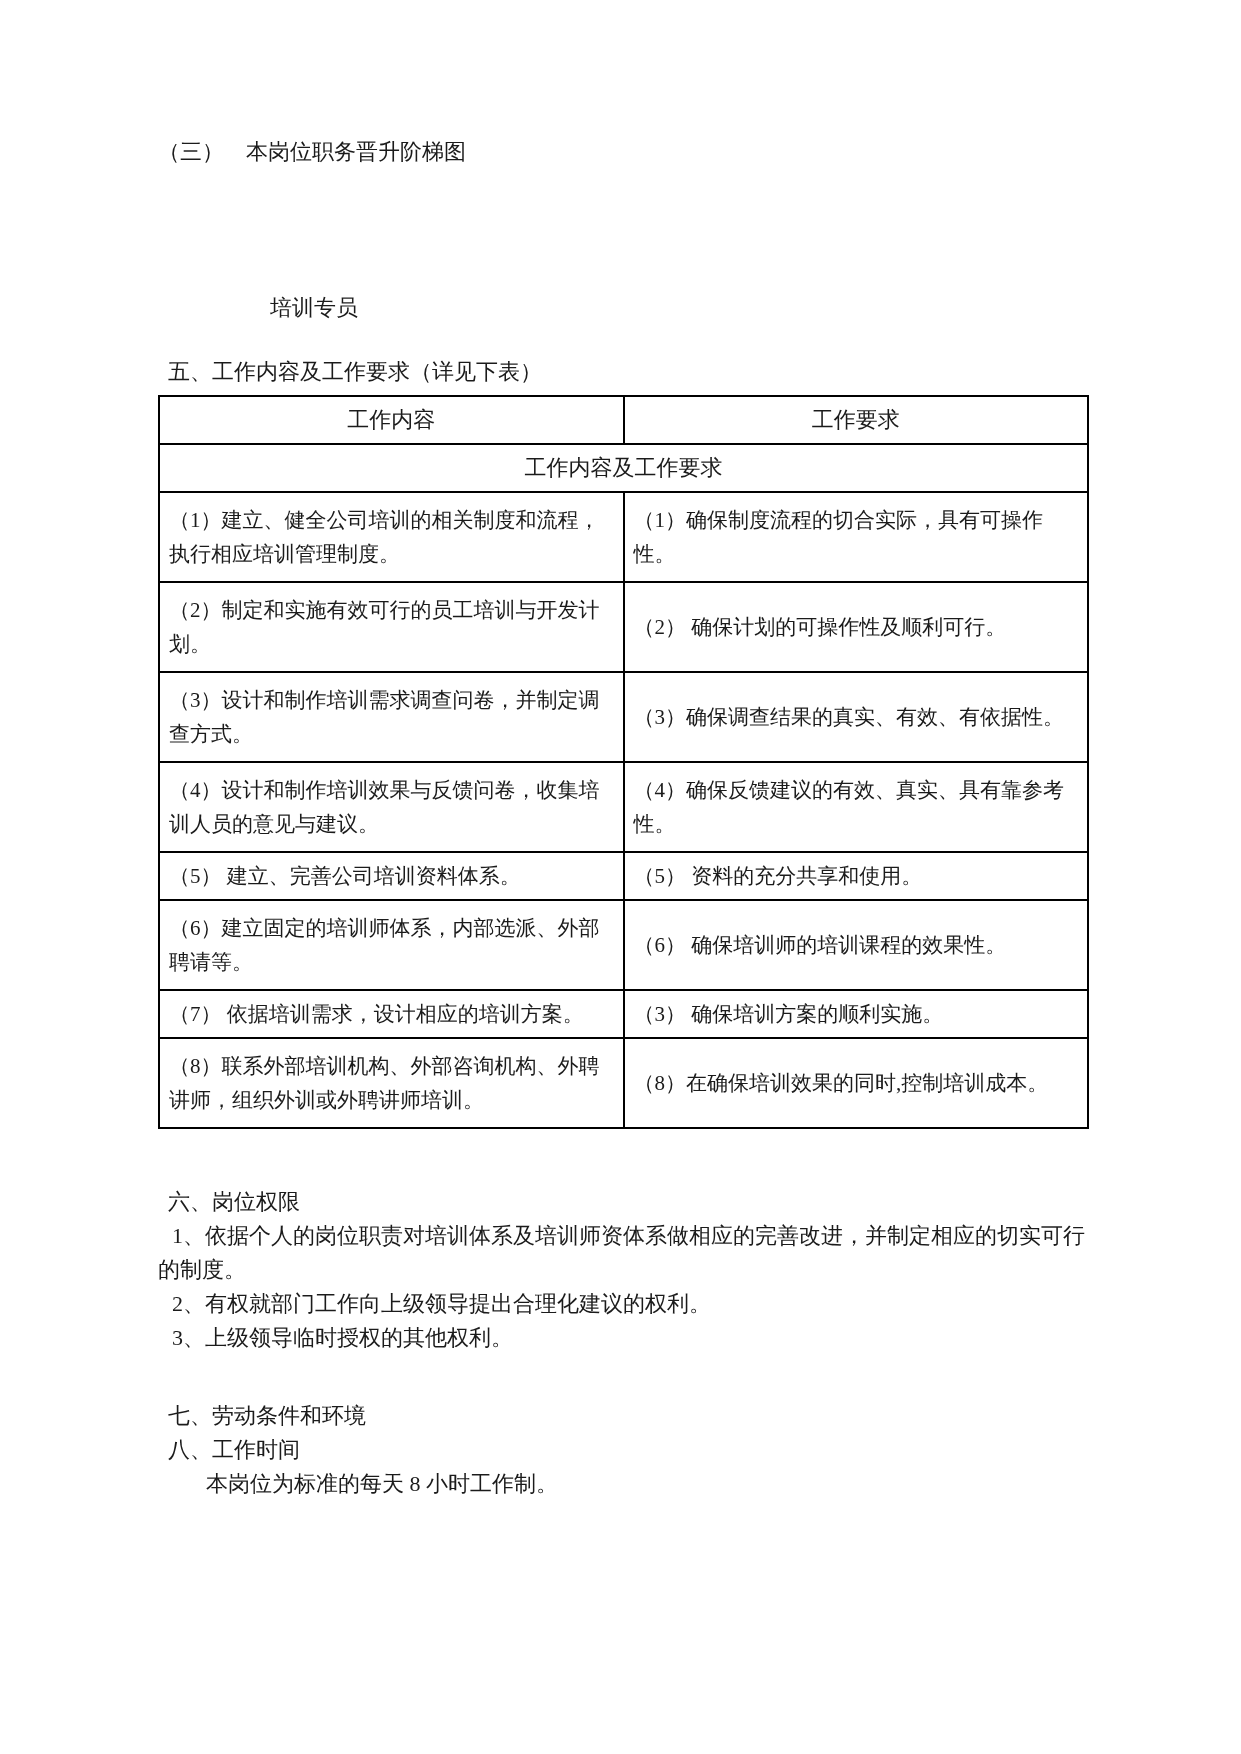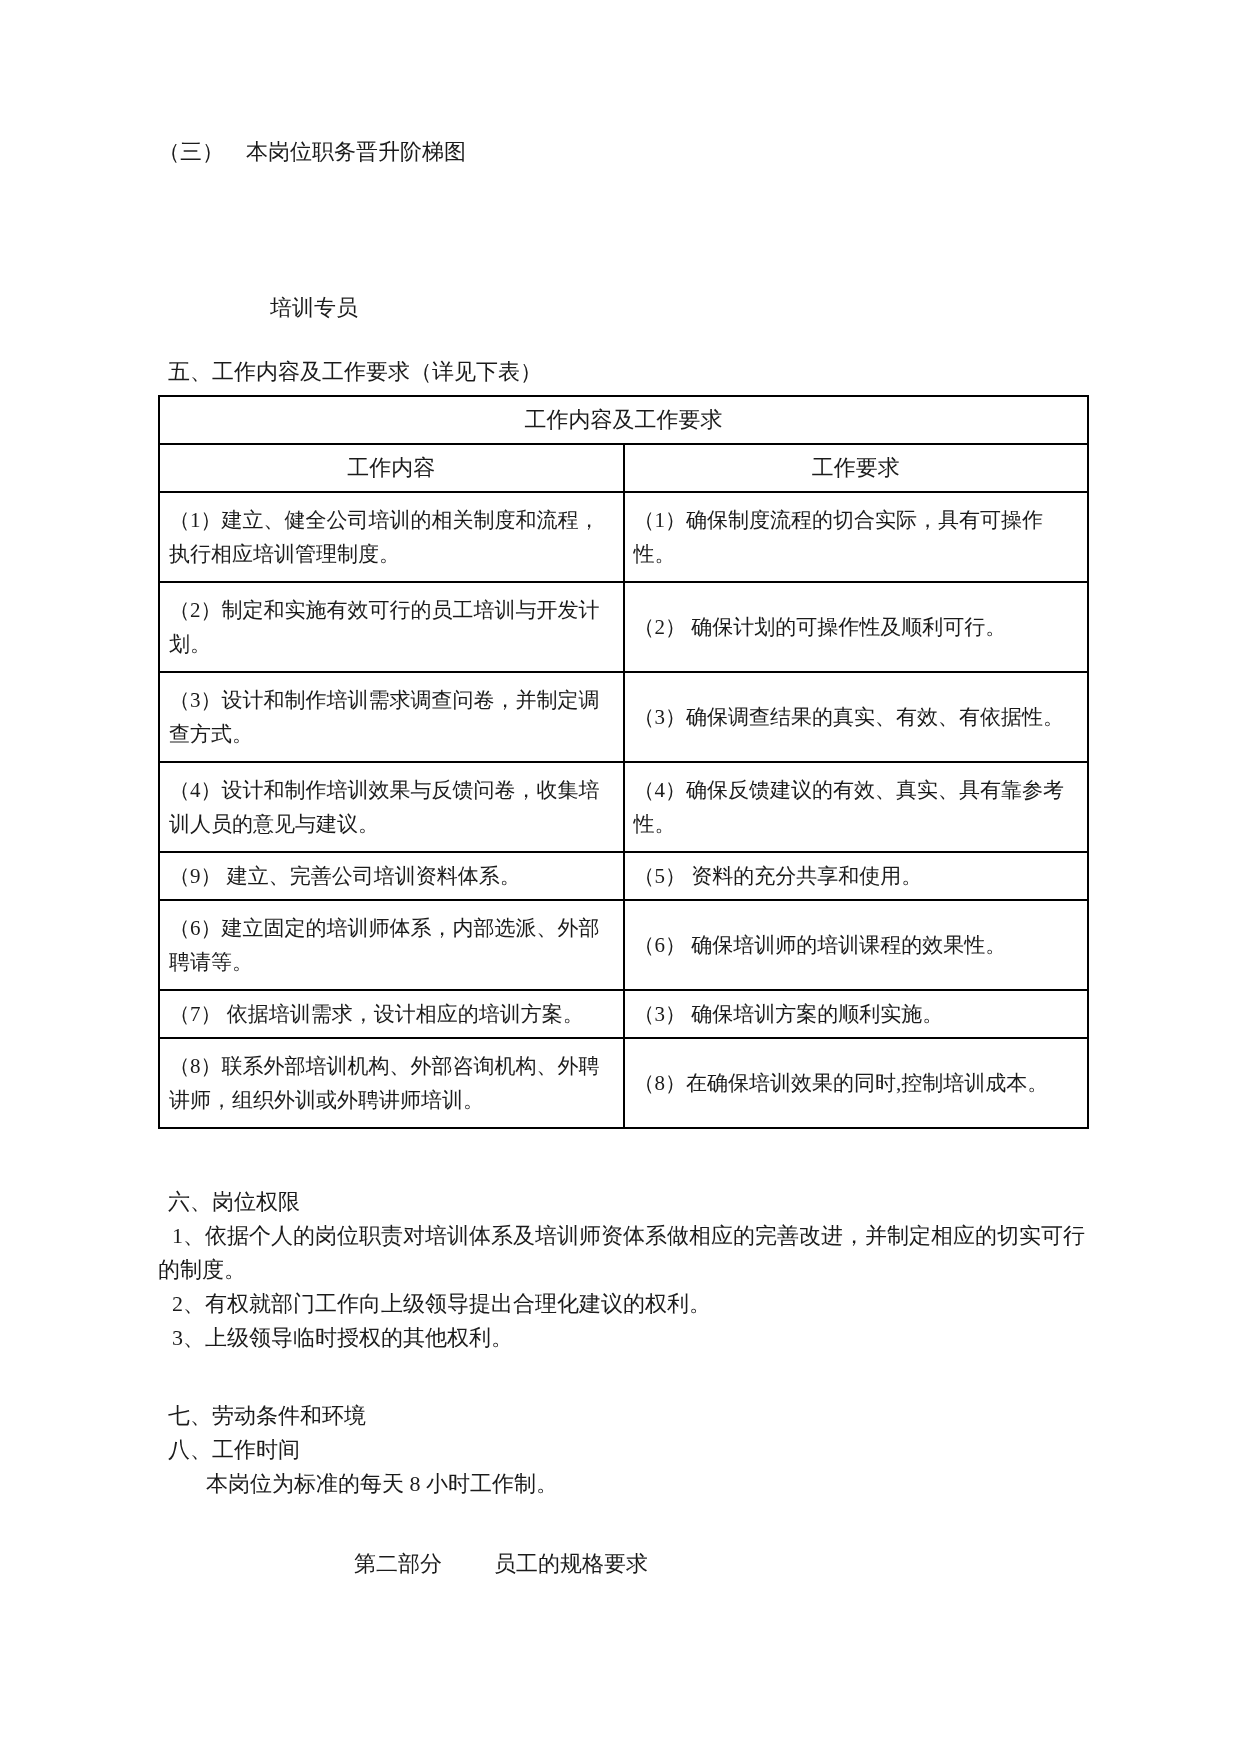--- a/index.html
+++ b/index.html
@@ -73,44 +73,44 @@
   <p class="h3-heading">（三）　本岗位职务晋升阶梯图</p>
 
   <p class="ladder-label">培训专员</p>
 
 
   <p class="h5-heading">五、工作内容及工作要求（详见下表）</p>
 
   <table class="work-table">
     <tbody>
       <tr>
-        <td class="t-title" colspan="2">工作内容及工作要求</td>
+        <td class="t-colhead t-cell-left">工作内容</td>
+        <td class="t-colhead t-cell-right">工作要求</td>
       </tr>
       <tr>
-        <td class="t-colhead t-cell-left">工作内容</td>
-        <td class="t-colhead t-cell-right">工作要求</td>
+        <td class="t-title" colspan="2">工作内容及工作要求</td>
       </tr>
       <tr class="tall">
         <td class="t-cell-left">（1）建立、健全公司培训的相关制度和流程，执行相应培训管理制度。</td>
         <td class="t-cell-right">（1）确保制度流程的切合实际，具有可操作性。</td>
       </tr>
       <tr class="tall">
         <td class="t-cell-left">（2）制定和实施有效可行的员工培训与开发计划。</td>
         <td class="t-cell-right">（2） 确保计划的可操作性及顺利可行。</td>
       </tr>
       <tr class="tall">
         <td class="t-cell-left">（3）设计和制作培训需求调查问卷，并制定调查方式。</td>
         <td class="t-cell-right">（3）确保调查结果的真实、有效、有依据性。</td>
       </tr>
       <tr class="tall">
         <td class="t-cell-left">（4）设计和制作培训效果与反馈问卷，收集培训人员的意见与建议。</td>
         <td class="t-cell-right">（4）确保反馈建议的有效、真实、具有靠参考性。</td>
       </tr>
       <tr>
-        <td class="t-cell-left">（9） 建立、完善公司培训资料体系。</td>
+        <td class="t-cell-left">（5） 建立、完善公司培训资料体系。</td>
         <td class="t-cell-right">（5） 资料的充分共享和使用。</td>
       </tr>
       <tr class="tall">
         <td class="t-cell-left">（6）建立固定的培训师体系，内部选派、外部聘请等。</td>
         <td class="t-cell-right">（6） 确保培训师的培训课程的效果性。</td>
       </tr>
       <tr>
         <td class="t-cell-left">（7） 依据培训需求，设计相应的培训方案。</td>
         <td class="t-cell-right">（3） 确保培训方案的顺利实施。</td>
       </tr>
@@ -124,17 +124,14 @@
   <p class="h6-heading">六、岗位权限</p>
   <p class="s6-item">1、依据个人的岗位职责对培训体系及培训师资体系做相应的完善改进，并制定相应的切实可行的制度。</p>
   <p class="s6-item">2、有权就部门工作向上级领导提出合理化建议的权利。</p>
   <p class="s6-item">3、上级领导临时授权的其他权利。</p>
 
   <p class="h7-heading">七、劳动条件和环境</p>
 
   <p class="h8-heading">八、工作时间</p>
   <p class="s8-body">本岗位为标准的每天 8 小时工作制。</p>
 
-  <p class="part2-line">
-    <span>第二部分</span><span class="part2-title">员工的规格要求</span>
-  </p>
 
 </div>
 
 </body></html>

